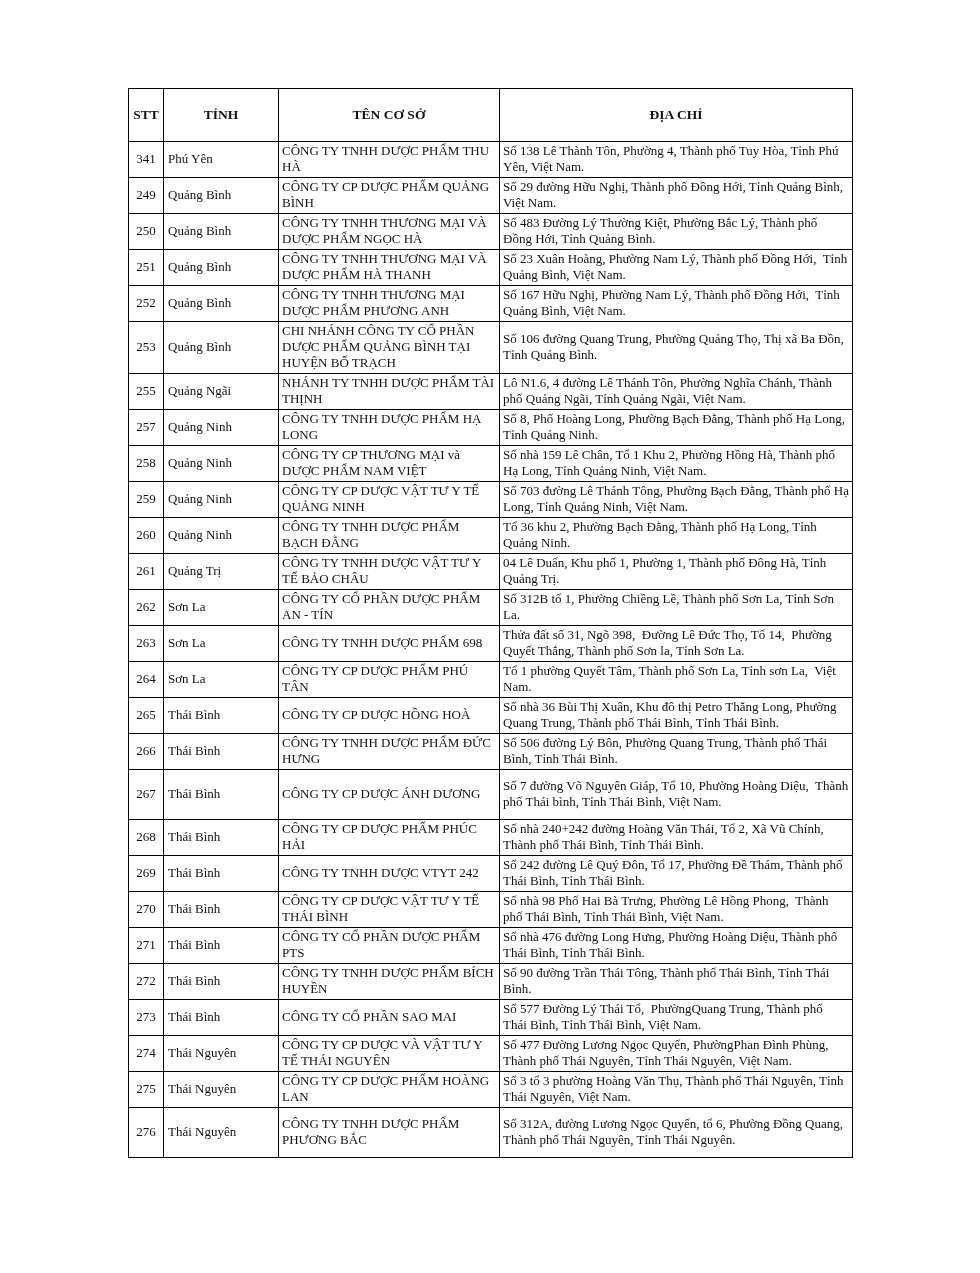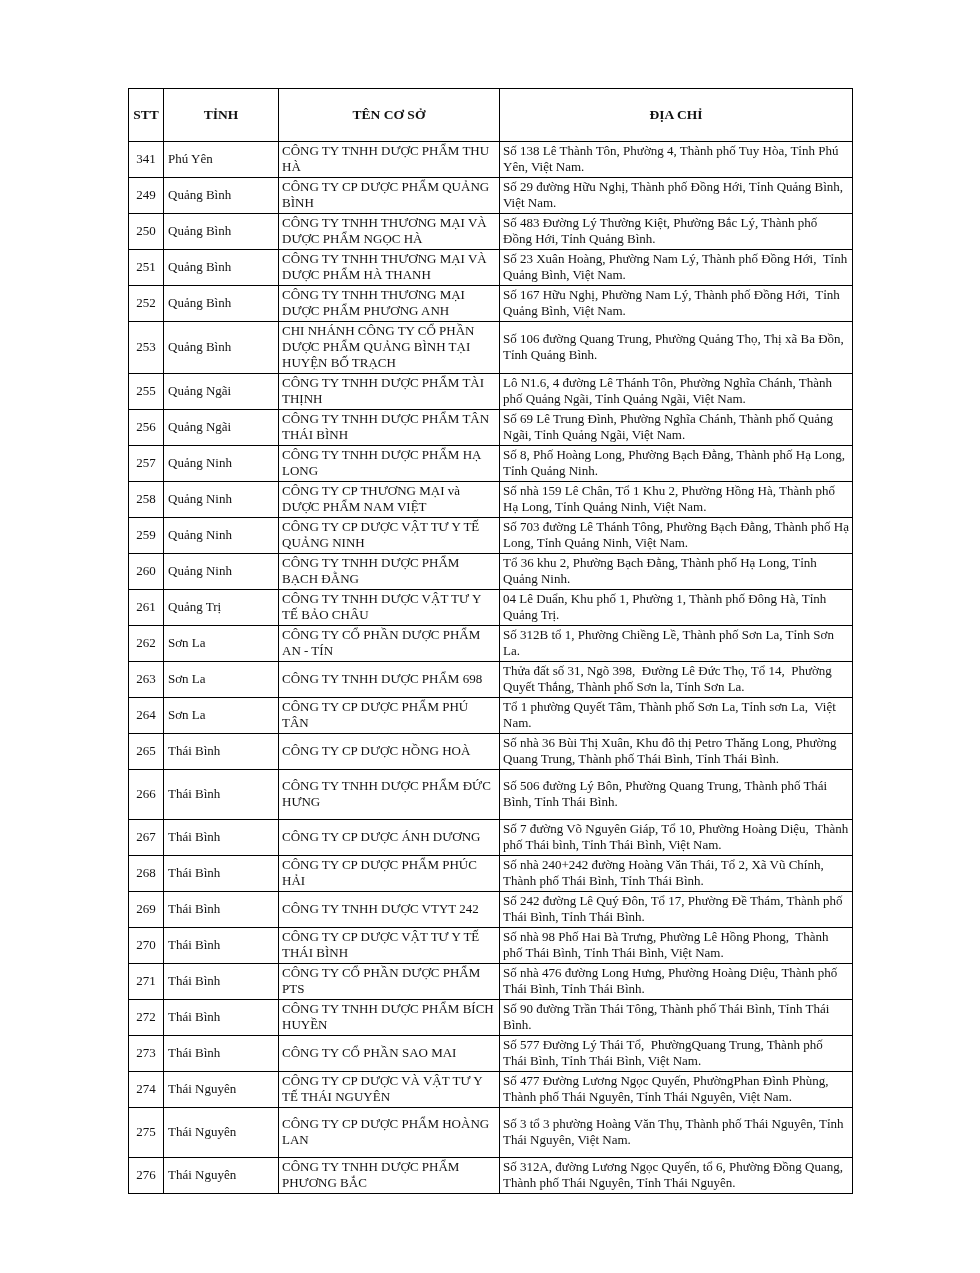--- a/index.html
+++ b/index.html
@@ -121,30 +121,24 @@
     <td class="c-stt">253</td>
     <td class="c-tinh">Quảng Bình</td>
     <td class="c-ten">CHI NHÁNH CÔNG TY CỔ PHẦN DƯỢC PHẨM QUẢNG BÌNH TẠI HUYỆN BỐ TRẠCH</td>
     <td class="c-diachi">Số 106 đường Quang Trung, Phường Quảng Thọ, Thị xã Ba Đồn, Tỉnh Quảng Bình.</td>
   </tr>
 
 
   <tr>
     <td class="c-stt">255</td>
     <td class="c-tinh">Quảng Ngãi</td>
-    <td class="c-ten">CÔNG TY TNHH DƯỢC PHẨM TÀI THỊNH</td>
+    <td class="c-ten">NHÁNH TY TNHH DƯỢC PHẨM TÀI THỊNH</td>
     <td class="c-diachi">Lô N1.6, 4 đường Lê Thánh Tôn, Phường Nghĩa Chánh, Thành phố Quảng Ngãi, Tỉnh Quảng Ngãi, Việt Nam.</td>
   </tr>
 
-  <tr>
-    <td class="c-stt">256</td>
-    <td class="c-tinh">Quảng Ngãi</td>
-    <td class="c-ten">CÔNG TY TNHH DƯỢC PHẨM TÂN THÁI BÌNH</td>
-    <td class="c-diachi">Số 69 Lê Trung Đình, Phường Nghĩa Chánh, Thành phố Quảng Ngãi, Tỉnh Quảng Ngãi, Việt Nam.</td>
-  </tr>
 
   <tr>
     <td class="c-stt">257</td>
     <td class="c-tinh">Quảng Ninh</td>
     <td class="c-ten">CÔNG TY TNHH DƯỢC PHẨM HẠ LONG</td>
     <td class="c-diachi">Số 8, Phố Hoàng Long, Phường Bạch Đằng, Thành phố Hạ Long, Tỉnh Quảng Ninh.</td>
   </tr>
 
   <tr>
     <td class="c-stt">258</td>

